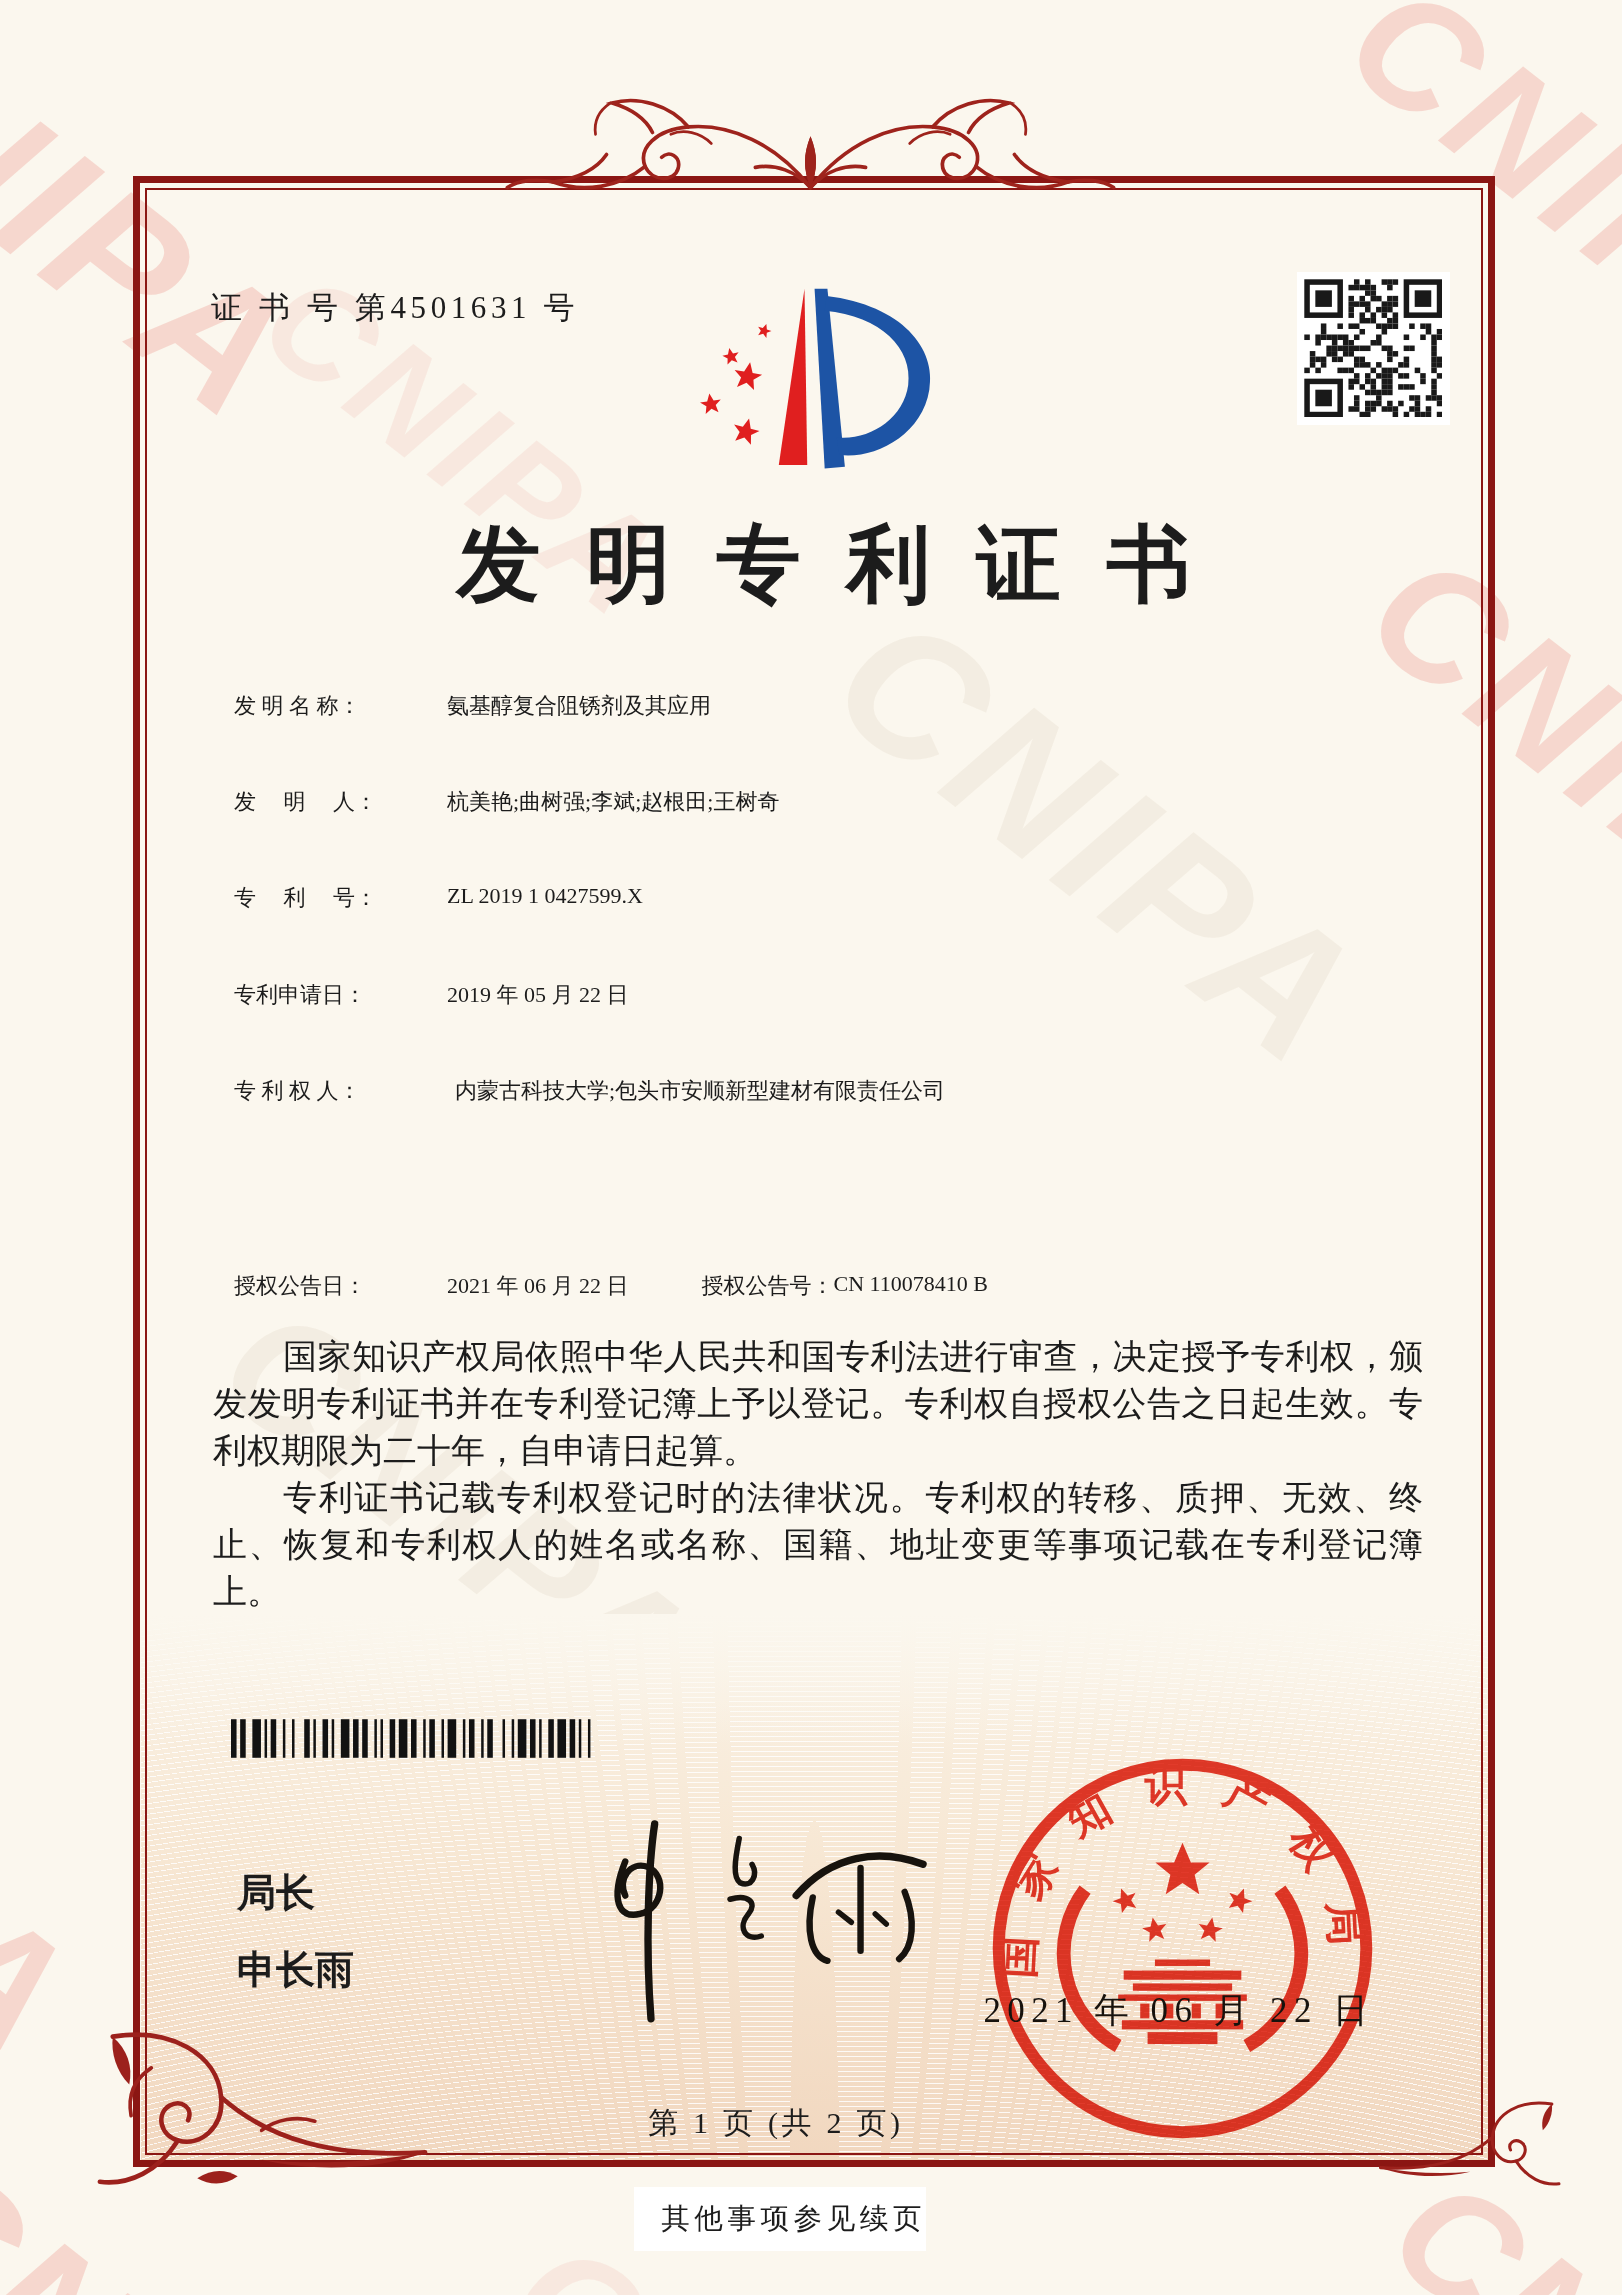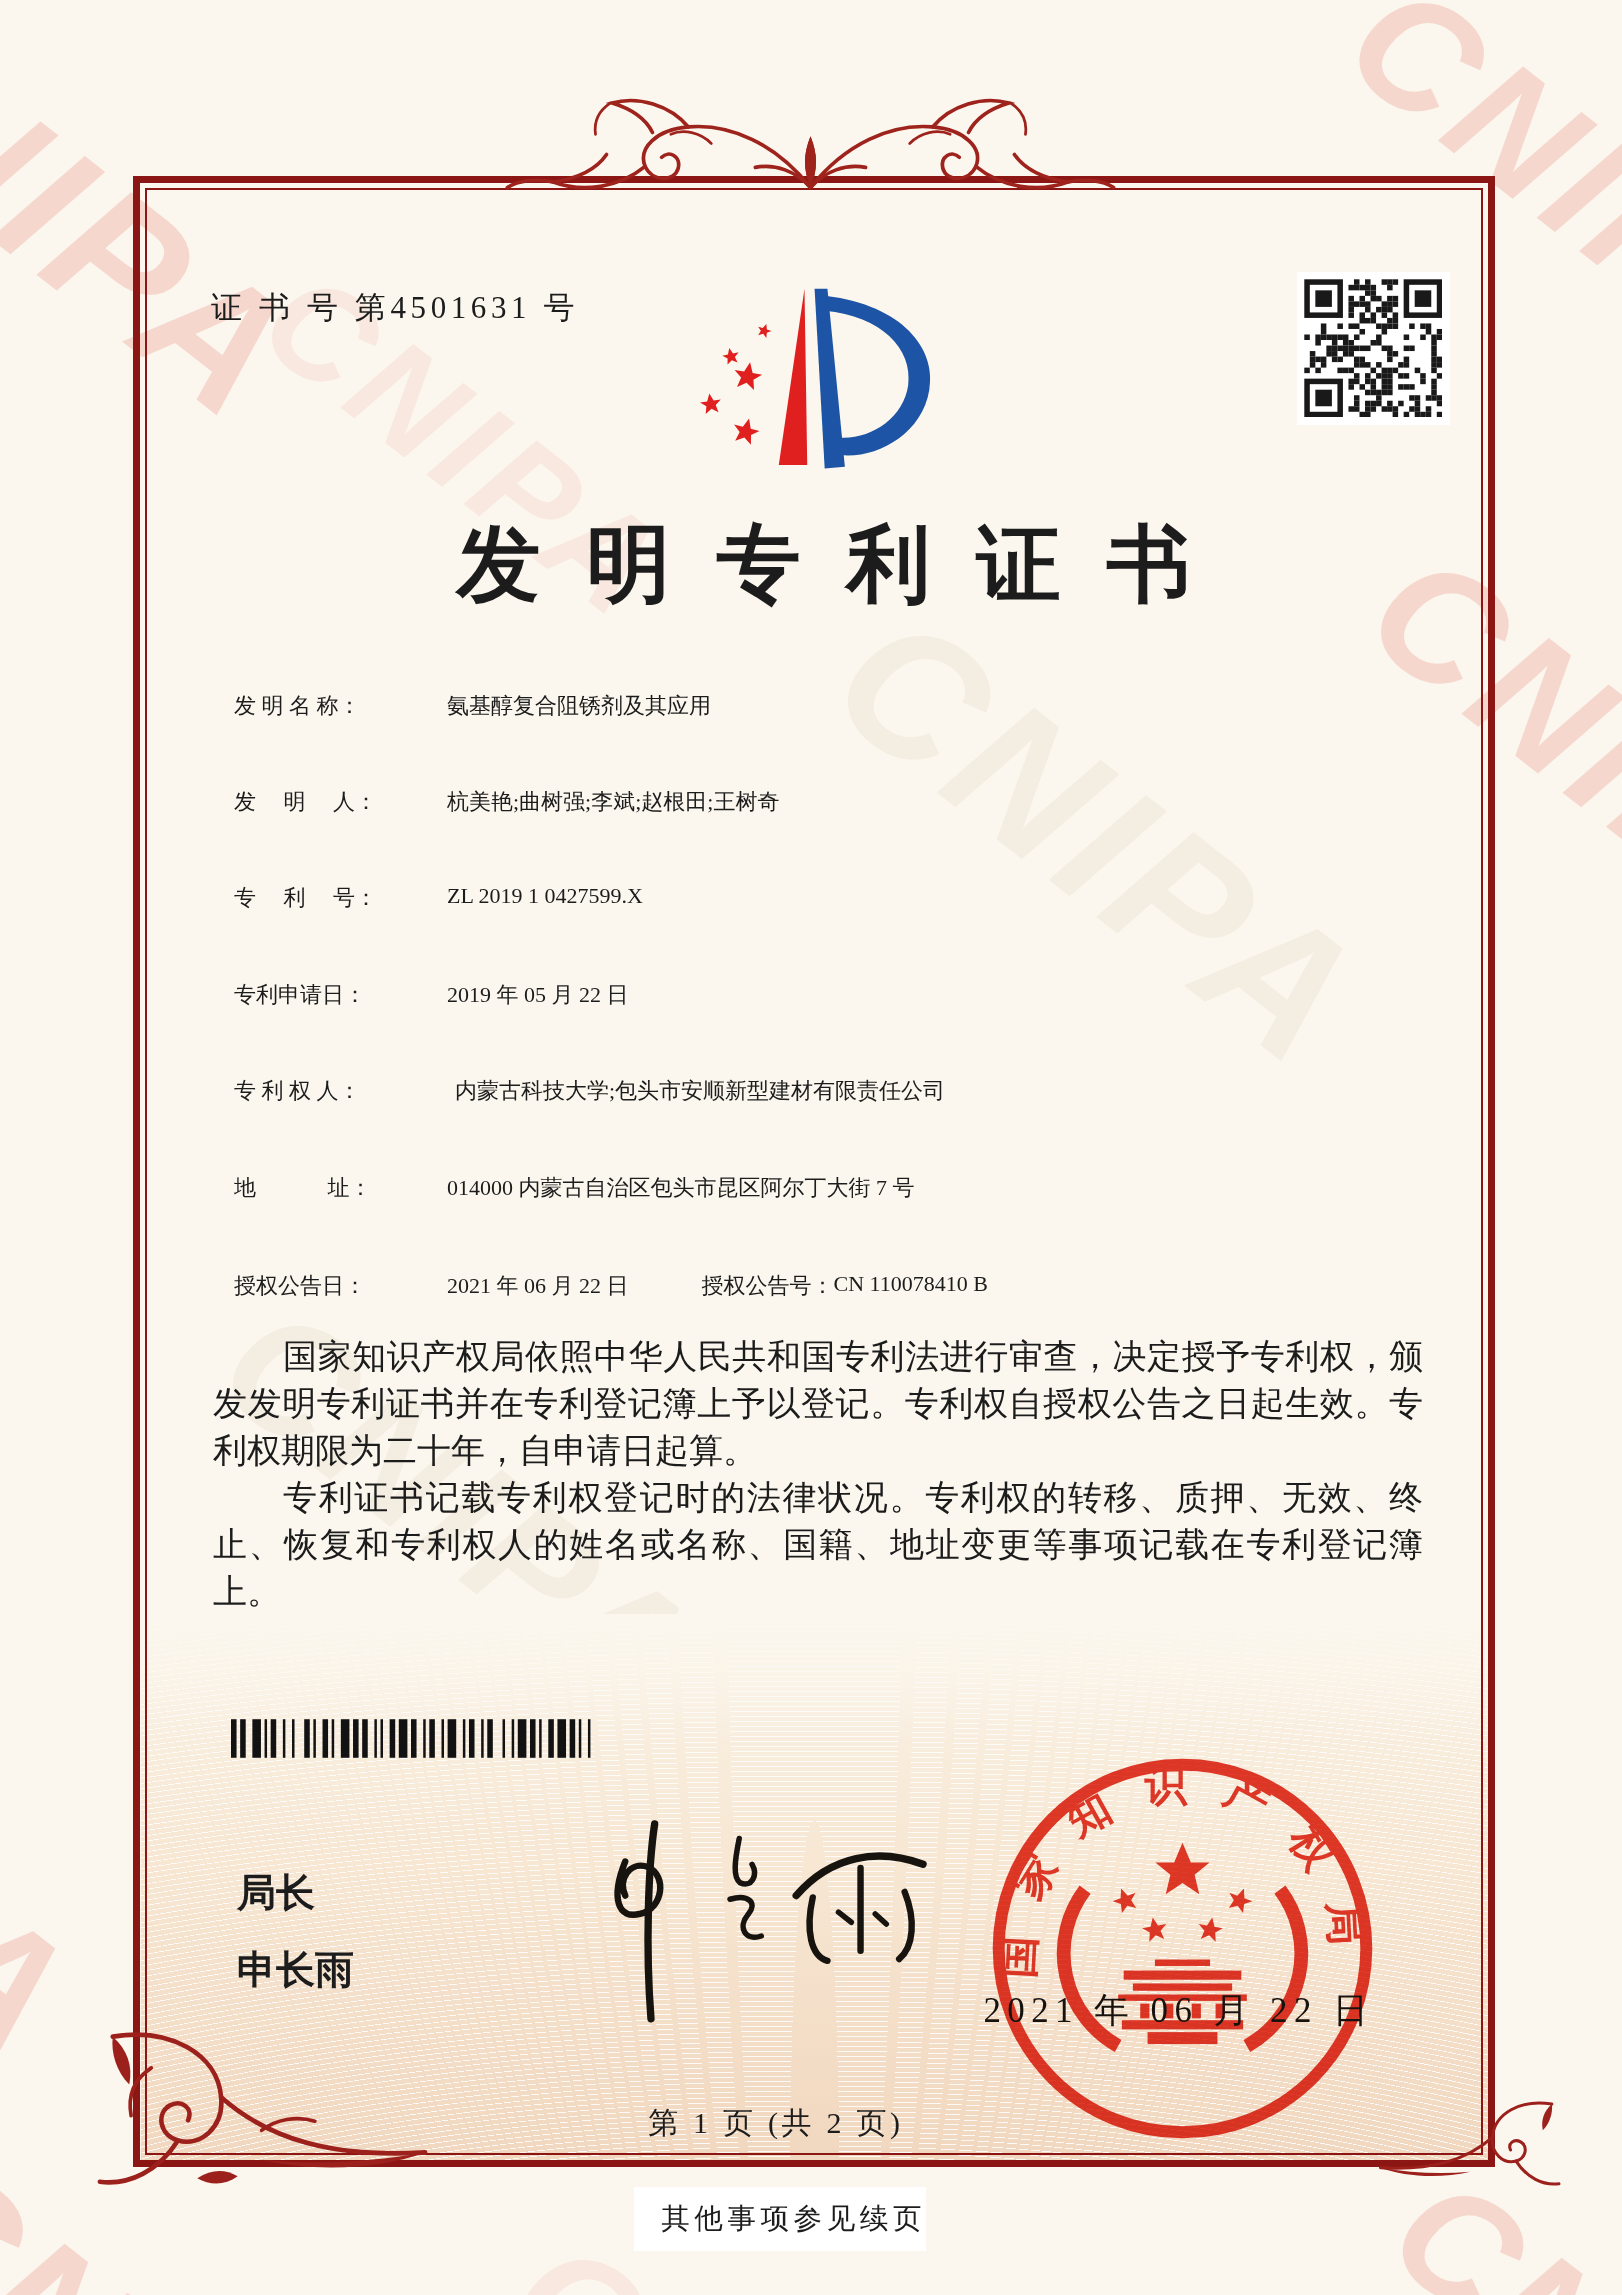--- a/index.html
+++ b/index.html
@@ -385,24 +385,20 @@
     <span class="val">ZL 2019 1 0427599.X</span>
   </div>
   <div class="row" style="top:980px;">
     <span class="lab">专利申请日：</span>
     <span class="val">2019 年 05 月 22 日</span>
   </div>
   <div class="row" style="top:1076px;gap:8px;">
     <span class="lab">专 利 权 人：</span>
     <span class="val">内蒙古科技大学;包头市安顺新型建材有限责任公司</span>
   </div>
-  <div class="row" style="top:1173px;">
-    <span class="lab">地　　　 址：</span>
-    <span class="val">014000 内蒙古自治区包头市昆区阿尔丁大街 7 号</span>
-  </div>
   <div class="row" style="top:1271px;">
     <span class="lab">授权公告日：</span>
     <span class="val">2021 年 06 月 22 日</span>
     <span class="lab2">授权公告号：</span>
     <span class="val">CN 110078410 B</span>
   </div>
 
   <div class="body-text">
     <p>国家知识产权局依照中华人民共和国专利法进行审查，决定授予专利权，颁发发明专利证书并在专利登记簿上予以登记。专利权自授权公告之日起生效。专利权期限为二十年，自申请日起算。</p>
     <p>专利证书记载专利权登记时的法律状况。专利权的转移、质押、无效、终止、恢复和专利权人的姓名或名称、国籍、地址变更等事项记载在专利登记簿上。</p>

